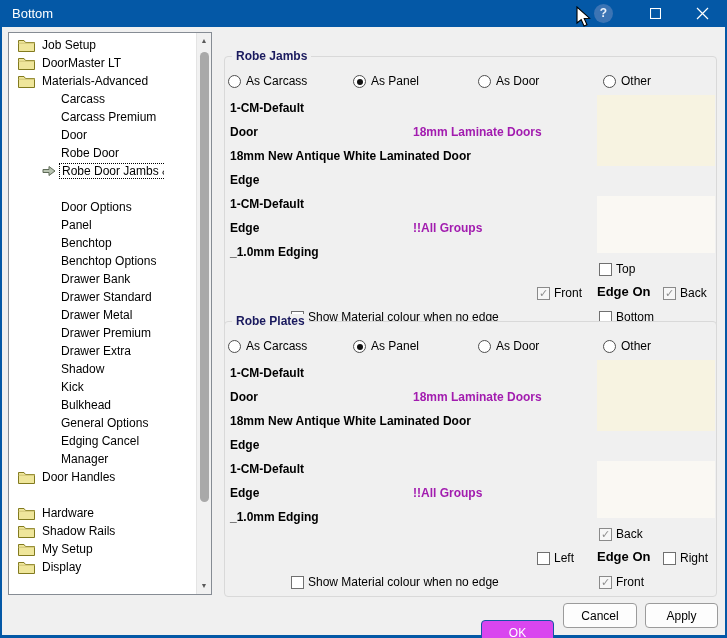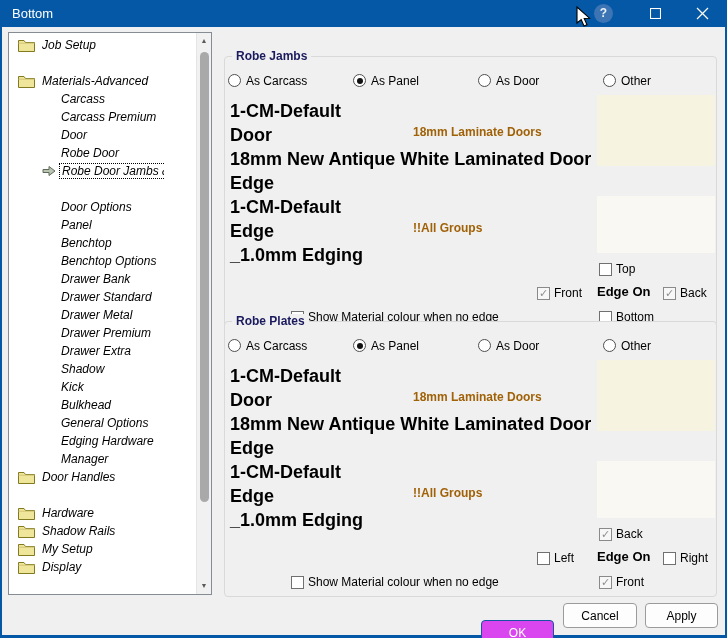--- a/index.html
+++ b/index.html
@@ -13,43 +13,43 @@
   .tb-btn{position:absolute;top:0;width:42px;height:27px;display:flex;align-items:center;justify-content:center;cursor:default;}
   .tb-max{left:634px;}
   .tb-close{left:681px;}
   .help-circle{position:absolute;left:594px;top:4px;width:19px;height:19px;border-radius:50%;
                background:#3C74B4;color:#EAF1FB;font-size:12px;font-weight:bold;text-align:center;line-height:19px;}
   .cursor{position:absolute;left:576px;top:6px;}
 
   
   .tree{position:absolute;left:8px;top:32px;width:204px;height:563px;background:#ffffff;
         border:1px solid #868C94;box-sizing:border-box;overflow:hidden;}
-  .tree-list{position:absolute;left:0;top:0;width:155px;height:100%;overflow:hidden;font-style:italic;}
+  .tree-list{position:absolute;left:0;top:0;width:155px;height:100%;overflow:hidden;}
   .titem{position:absolute;display:flex;align-items:center;gap:7px;height:18px;font-size:12px;color:#000;white-space:nowrap;}
   .titem.lvl0{left:9px;}
   .titem.lvl1{left:52px;}
   .titem.selected{left:33px;gap:3px;}
   .titem.selected .tlabel{border:1px dotted #000;padding:0 2px;}
   .sb{position:absolute;right:0;top:0;width:15px;height:561px;background:#F1F1F1;border-left:1px solid #E4E4E4;box-sizing:border-box;}
   .sb-btn{position:absolute;left:0;width:14px;height:16px;color:#5A5A5A;font-size:7px;text-align:center;line-height:16px;}
   .sb-up{top:0;}
   .sb-dn{bottom:0;}
   .sb-thumb{position:absolute;left:3px;top:19px;width:9px;height:450px;background:#A9A9A9;border-radius:5px;}
 
   
   .panel{position:absolute;left:224px;width:493px;background:#F0F0F0;border:1px solid #D9D9D9;
          border-radius:4px;box-sizing:border-box;}
   .panel.jambs{top:56px;height:276px;}
   .panel.plates{top:321px;height:276px;}
   .legend{position:absolute;top:-8px;left:7px;background:#F0F0F0;padding:0 4px;font-size:12px;font-weight:bold;color:#1A1A5E;white-space:nowrap;}
-  .radio-item{position:absolute;top:17px;display:flex;align-items:flex-start;gap:5px;font-size:12px;color:#000;}
+  .radio-item{position:absolute;top:17px;display:flex;align-items:flex-end;gap:5px;font-size:12px;color:#000;}
   .radio{width:13px;height:13px;border:1px solid #4F4F4F;border-radius:50%;background:#fff;box-sizing:border-box;position:relative;flex:none;}
   .radio.on::after{content:"";position:absolute;left:2.5px;top:2.5px;width:6px;height:6px;border-radius:50%;background:#111;}
-  .prow-left{position:absolute;left:5px;font-size:18px;font-weight:bold;color:#000;white-space:nowrap;}
-  .prow-right{position:absolute;left:188px;font-size:12px;font-weight:bold;color:#a16207;white-space:nowrap;}
+  .prow-left{position:absolute;left:5px;font-size:12px;font-weight:bold;color:#000;white-space:nowrap;}
+  .prow-right{position:absolute;left:188px;font-size:12px;font-weight:bold;color:#a21caf;white-space:nowrap;}
   .swatch{position:absolute;left:372px;width:118px;}
   .swatch.mat{top:38px;height:71px;}
   .swatch.edge{top:139px;height:57px;}
   .cb{position:absolute;display:flex;align-items:center;gap:4px;font-size:12px;color:#000;white-space:nowrap;}
   .cb .box{width:13px;height:13px;border:1px solid #707070;background:#fff;box-sizing:border-box;
            font-size:11px;line-height:11px;text-align:center;color:#8F8F8F;flex:none;}
   .cb .box.checked{background:#F7F7F7;border-color:#8A8A8A;}
   .pos-n{left:374px;top:205px;}
   .pos-w{left:312px;top:229px;}
   .pos-e{left:438px;top:229px;}
@@ -91,20 +91,27 @@
 
   <div class="tree">
     <div class="tree-list">
         <div class="titem lvl0" style="top:3px">
       <svg width="17" height="13" viewBox="0 0 17 13" style="flex:none">
   <path d="M0.5 1.5 H6 L7.5 3.5 H16.5 V12.5 H0.5 Z" fill="#EFE69B" stroke="#827A1F"></path>
   <path d="M0.5 4.2 H16.5" stroke="#CFC476" fill="none"></path>
           </svg>
       <span class="tlabel">Job Setup</span>
         </div>
+        <div class="titem lvl0" style="top:21px">
+      <svg width="17" height="13" viewBox="0 0 17 13" style="flex:none">
+  <path d="M0.5 1.5 H6 L7.5 3.5 H16.5 V12.5 H0.5 Z" fill="#EFE69B" stroke="#827A1F"></path>
+  <path d="M0.5 4.2 H16.5" stroke="#CFC476" fill="none"></path>
+          </svg>
+      <span class="tlabel">DoorMaster LT</span>
+        </div>
         <div class="titem lvl0" style="top:39px">
       <svg width="17" height="13" viewBox="0 0 17 13" style="flex:none">
   <path d="M0.5 1.5 H6 L7.5 3.5 H16.5 V12.5 H0.5 Z" fill="#EFE69B" stroke="#827A1F"></path>
   <path d="M0.5 4.2 H16.5" stroke="#CFC476" fill="none"></path>
           </svg>
       <span class="tlabel">Materials-Advanced</span>
         </div>
         <div class="titem lvl1" style="top:57px">
 
       <span class="tlabel">Carcass</span>
@@ -174,21 +181,21 @@
         <div class="titem lvl1" style="top:363px">
 
       <span class="tlabel">Bulkhead</span>
         </div>
         <div class="titem lvl1" style="top:381px">
 
       <span class="tlabel">General Options</span>
         </div>
         <div class="titem lvl1" style="top:399px">
 
-      <span class="tlabel">Edging Hardware</span>
+      <span class="tlabel">Edging Cancel</span>
         </div>
         <div class="titem lvl1" style="top:417px">
 
       <span class="tlabel">Manager</span>
         </div>
         <div class="titem lvl0" style="top:435px">
       <svg width="17" height="13" viewBox="0 0 17 13" style="flex:none">
   <path d="M0.5 1.5 H6 L7.5 3.5 H16.5 V12.5 H0.5 Z" fill="#EFE69B" stroke="#827A1F"></path>
   <path d="M0.5 4.2 H16.5" stroke="#CFC476" fill="none"></path>
           </svg>

